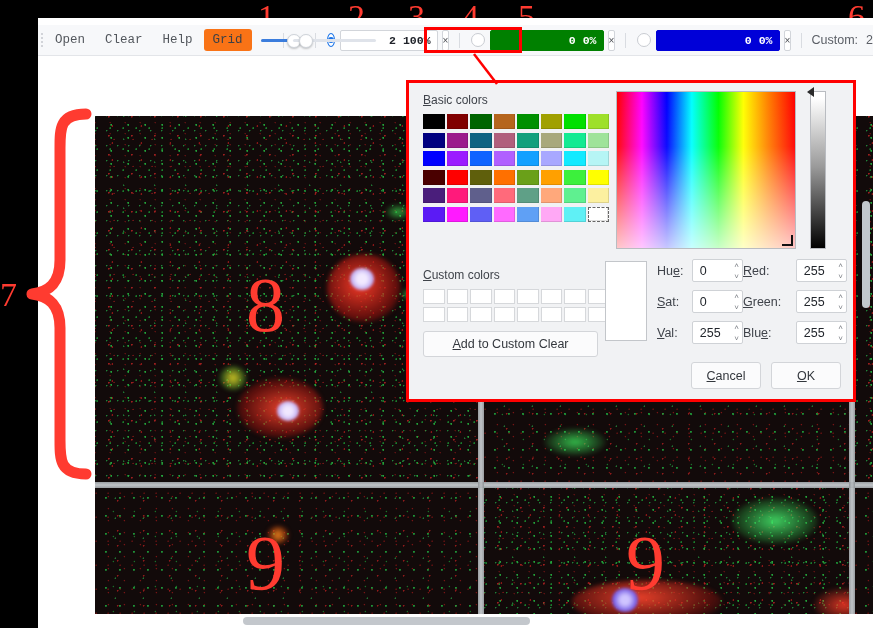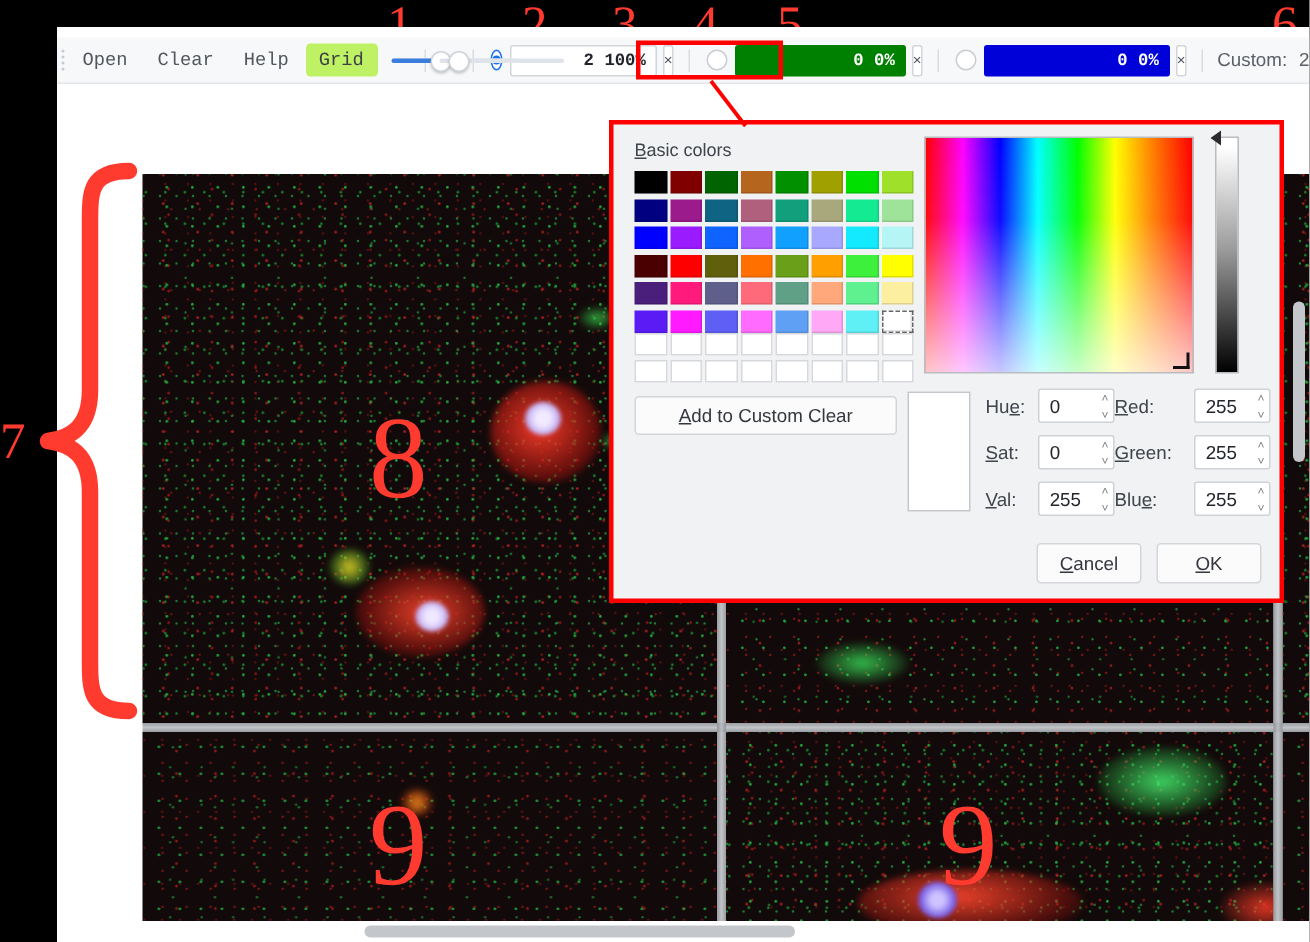--- a/index.html
+++ b/index.html
@@ -37,21 +37,21 @@
   .drag-handle{
     width:9px;height:18px;margin-left:3px;margin-right:2px;
     display:flex;flex-direction:column;justify-content:center;align-items:center;gap:2px;
   }
   .drag-handle i{display:block;width:2px;height:2px;background:#c6c9ce;border-radius:50%;}
   .tb-btn{
     padding:4px 9px;margin:0 1px;border-radius:3px;
     color:#52565c;font-size:12.5px;
     font-family:Liberation Mono, monospace;
   }
-  .tb-btn.active{background:#bef264;color:#3c4046;}
+  .tb-btn.active{background:#f97316;color:#3c4046;}
   .tb-sep{width:1px;height:15px;background:#d9dce1;margin:0 6px;}
 
   .slider{position:relative;width:83px;height:18px;margin:0 4px;}
   .slider .track{
     position:absolute;top:8px;left:0;width:83px;height:2.5px;
     background:#dfe3ea;border-radius:2px;
   }
   .slider .fill{
     position:absolute;top:8px;left:0;height:2.5px;background:#3b7ddd;border-radius:2px;
   }
@@ -420,20 +420,23 @@
           <div class="sw" style="background: rgb(91, 27, 245);"></div>
           <div class="sw" style="background: rgb(255, 26, 255);"></div>
           <div class="sw" style="background: rgb(95, 95, 245);"></div>
           <div class="sw" style="background: rgb(255, 106, 255);"></div>
           <div class="sw" style="background: rgb(95, 160, 245);"></div>
           <div class="sw" style="background: rgb(255, 168, 245);"></div>
           <div class="sw" style="background: rgb(95, 240, 245);"></div>
           <div class="sw sel" style="background: rgb(255, 255, 255);"></div>
         </div>
 
+      <div class="sec-title" style="margin-top:46px;">
+        <u>C</u><span>ustom colors</span>
+      </div>
       <div class="custom-grid" id="custom-grid">
           <div class="csw"></div>
           <div class="csw"></div>
           <div class="csw"></div>
           <div class="csw"></div>
           <div class="csw"></div>
           <div class="csw"></div>
           <div class="csw"></div>
           <div class="csw"></div>
           <div class="csw"></div>

